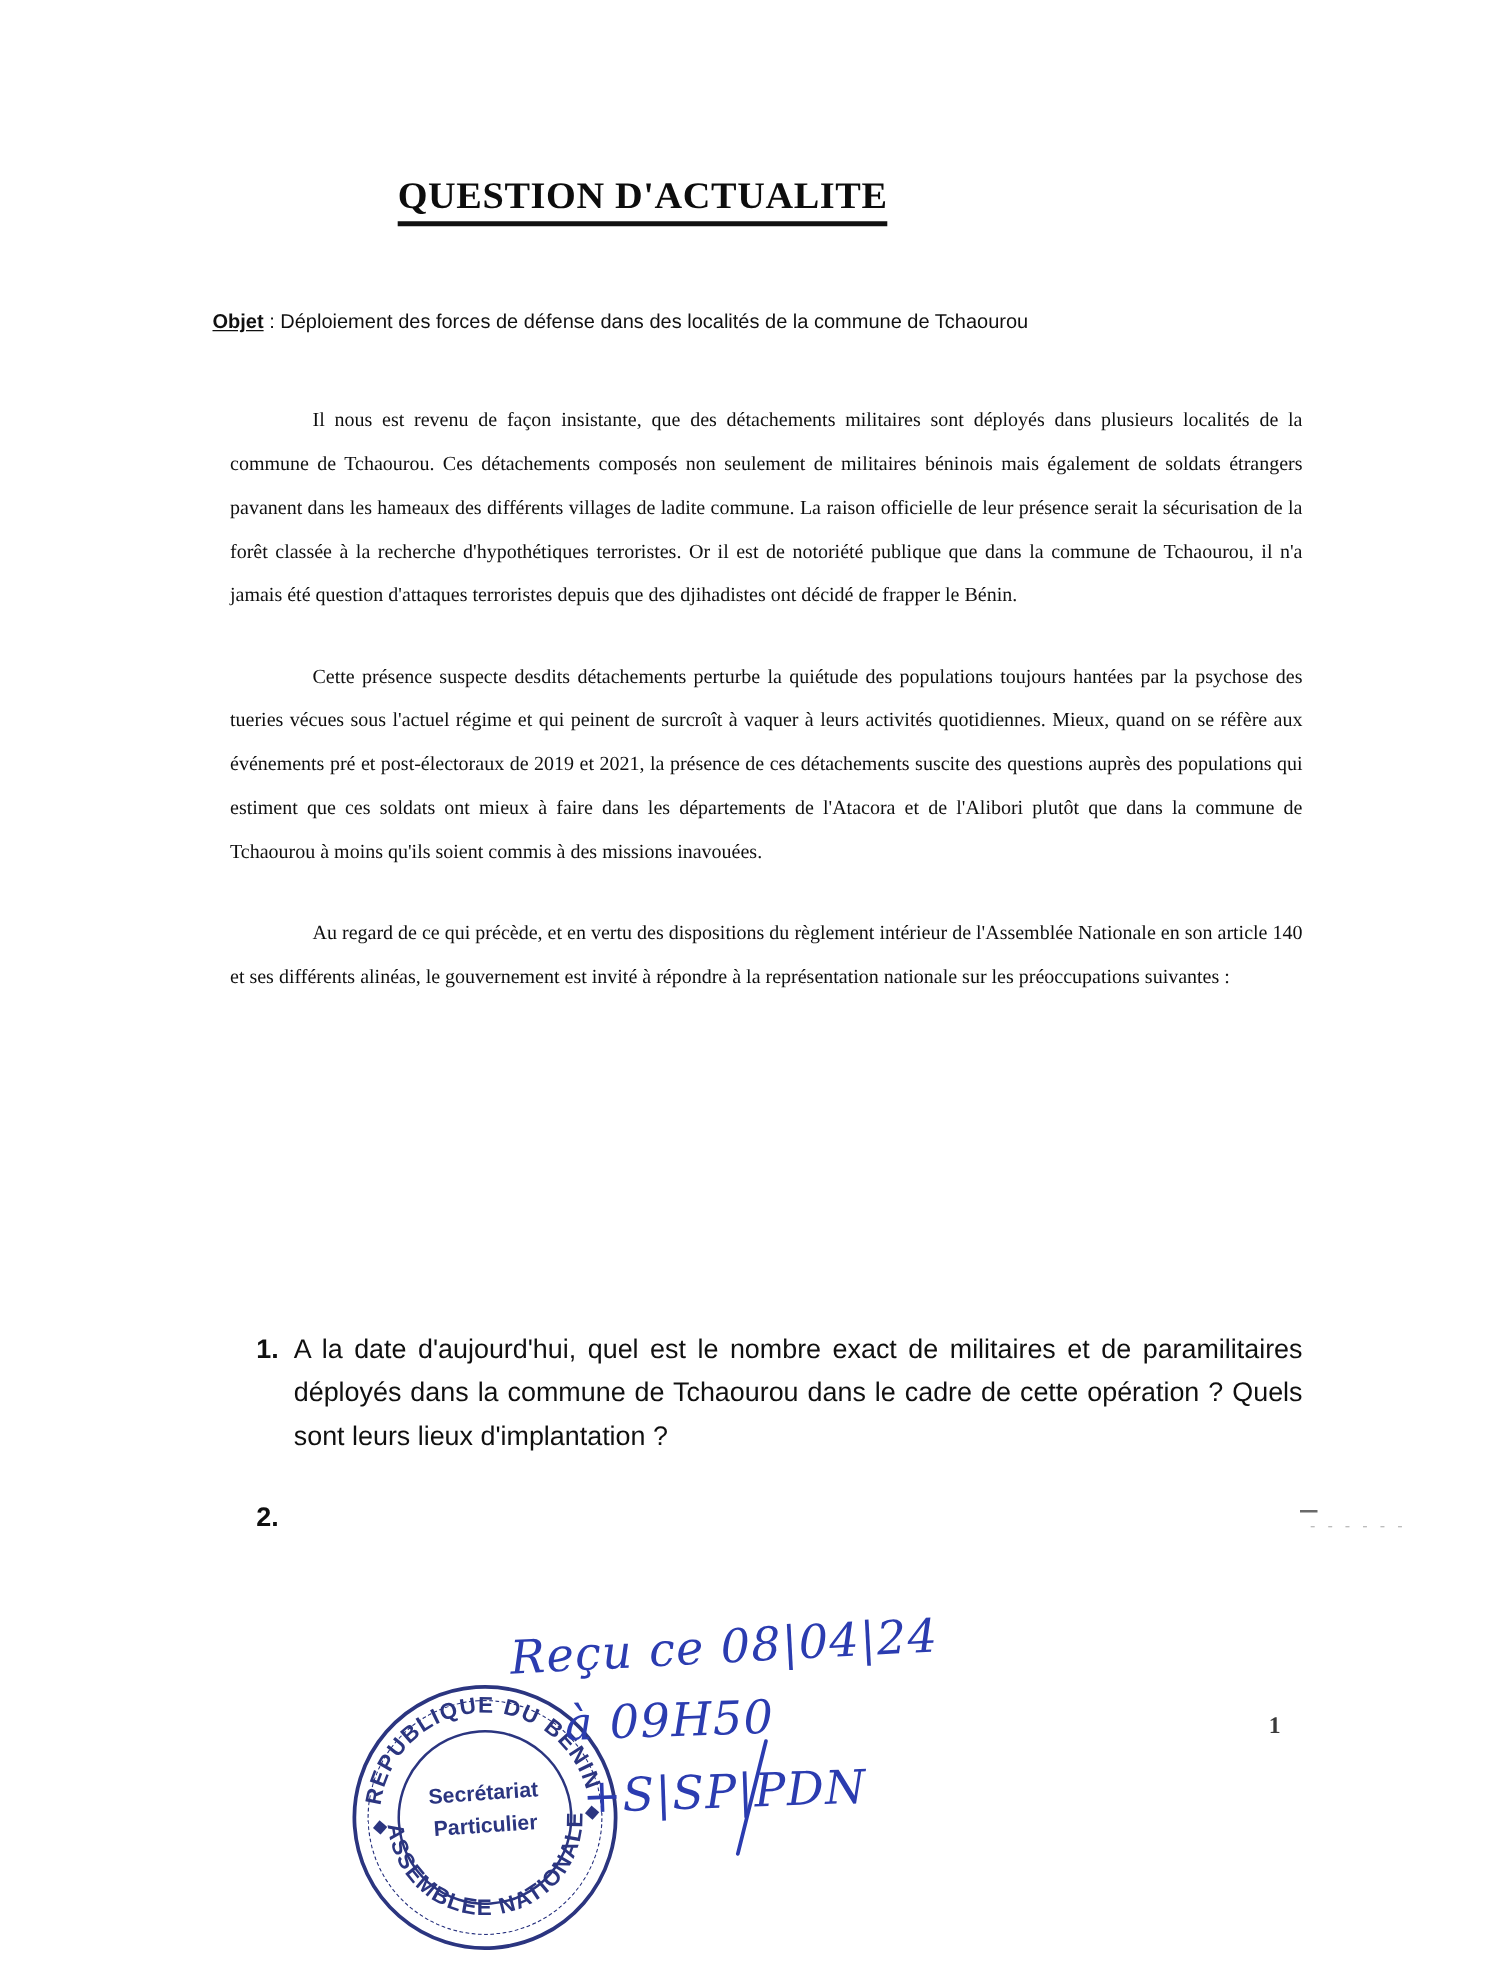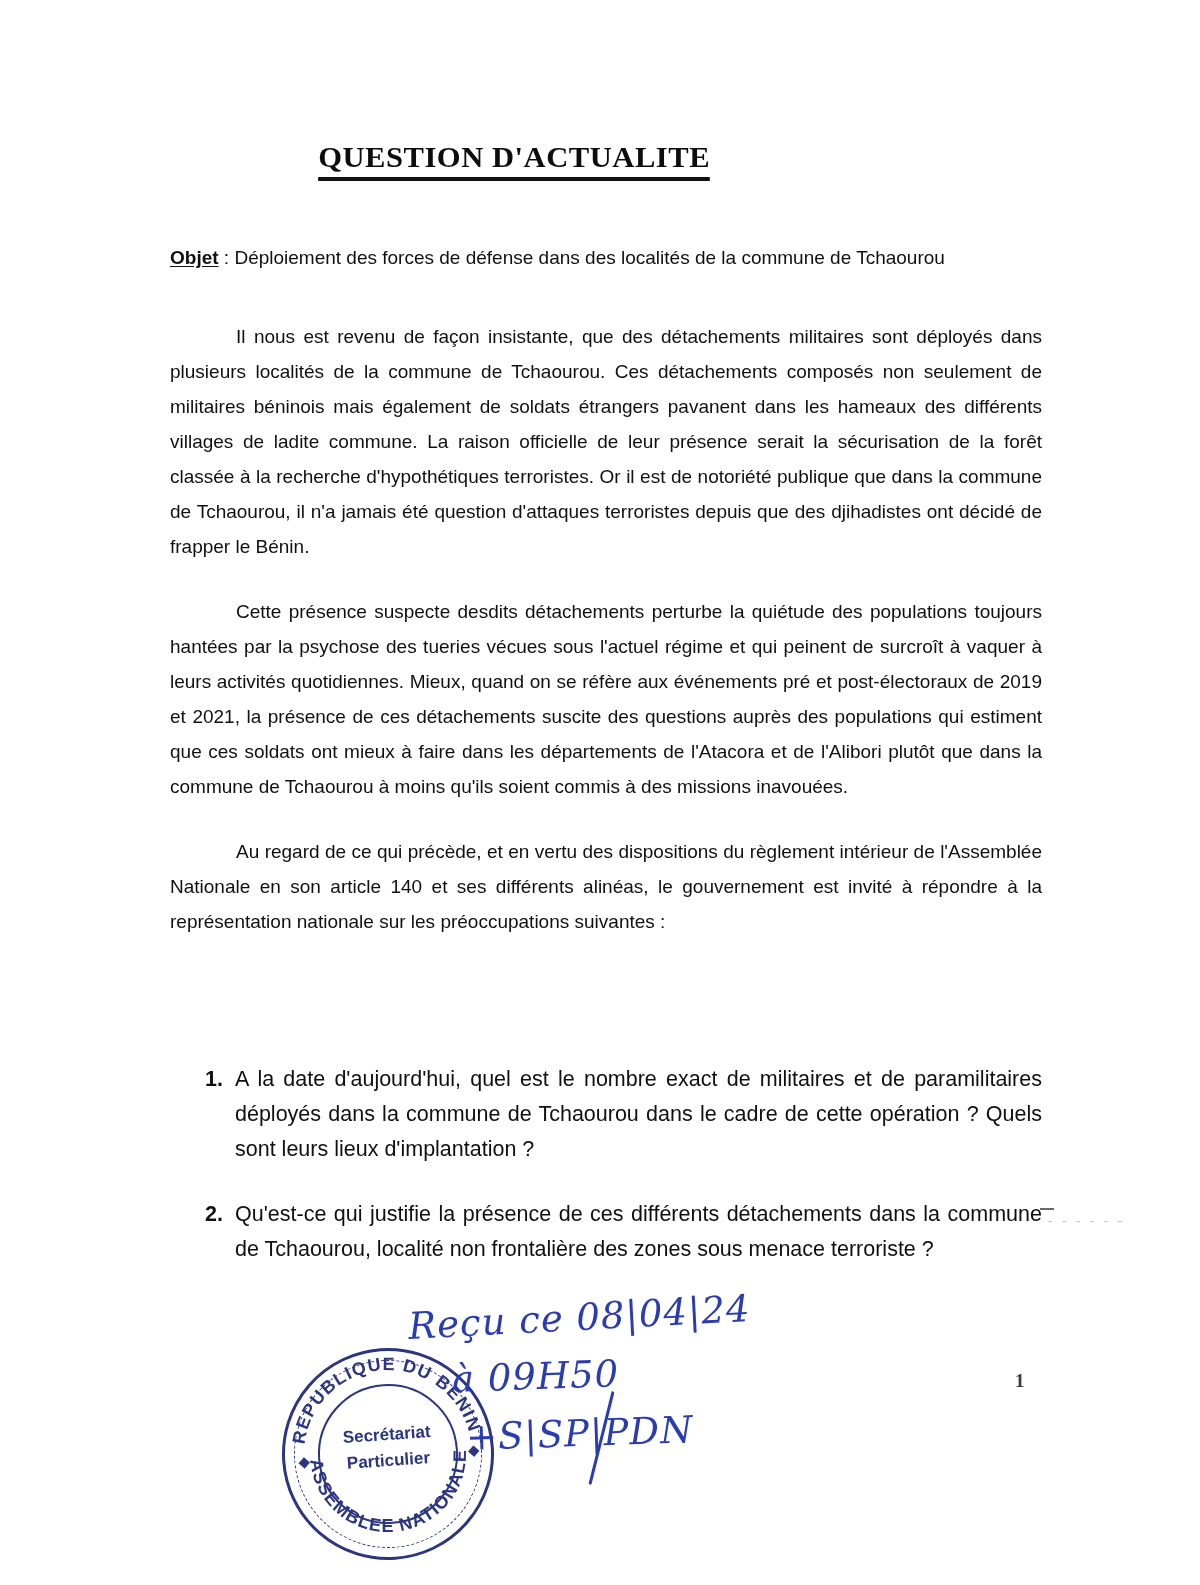--- a/index.html
+++ b/index.html
@@ -39,39 +39,40 @@
     transform: scaleX(1.02);
   }
 
   
   .body-block {
     position: absolute;
     left: 170px;
     top: 240px;
     width: 872px;
     color: #101010;
-    font-size: 19px;
+    font-size: 16px;
     line-height: 35px;
   }
 
   .objet {
     text-align: left;
     margin: 0 0 22px 0;
   }
   .objet .lbl {
     font-weight: bold;
     text-decoration: underline;
     text-underline-offset: 2px;
   }
 
   p.para {
-    margin: 0 0 8px 0;
+    margin: 0 0 8px 14px;
     text-align: justify;
     text-justify: inter-word;
     text-indent: 66px;
+    font-family: Liberation Serif, serif;
   }
 
   .spacer-sm { height: 22px; }
 
   
   ol.questions {
     list-style: none;
     margin: 0;
     padding: 0;
   }
@@ -251,21 +252,20 @@
   </div>
 
   <div class="q-list-wrap">
     <ol class="questions">
       <li>
         <span class="num">1.</span>
         <span>A la date d'aujourd'hui, quel est le nombre exact de militaires et de paramilitaires déployés dans la commune de Tchaourou dans le cadre de cette opération ? Quels sont leurs lieux d'implantation ?</span>
       </li>
       <li>
         <span class="num">2.</span>
-        <span>Qu'est-ce qui justifie la présence de ces différents détachements dans la commune de Tchaourou, localité non frontalière des zones sous menace terroriste ?</span>
       </li>
     </ol>
   </div>
 
   <div class="artifact-dash"></div>
   <div class="artifact">- - -   - - -</div>
 
   <div class="page-number">1</div>
 
   <div class="stamp">

